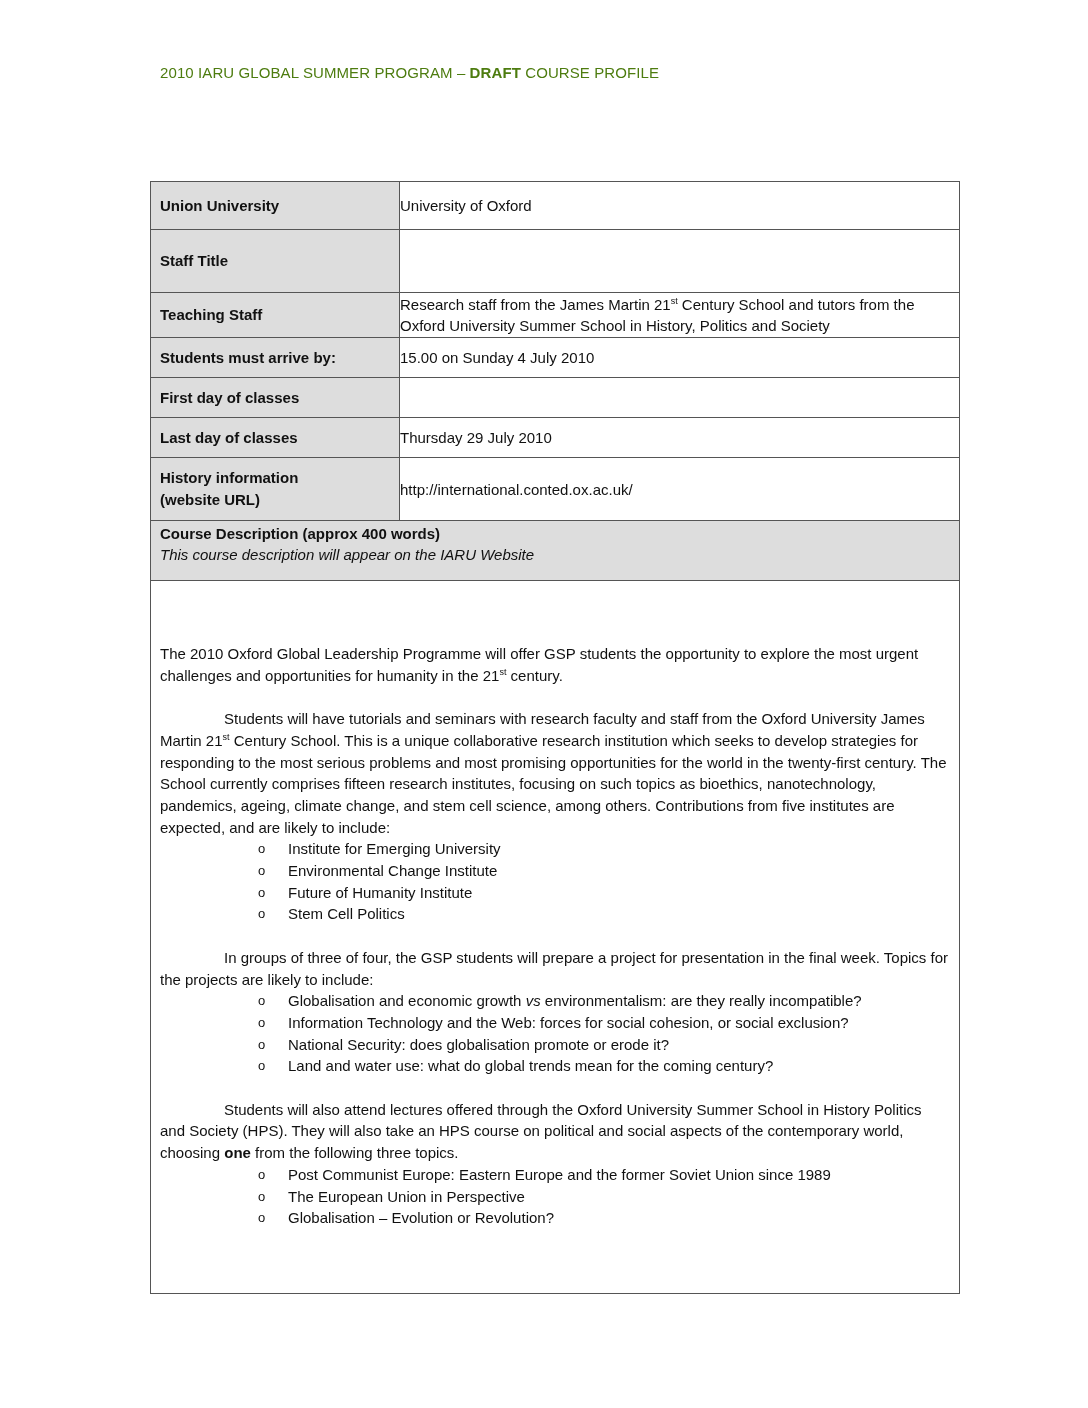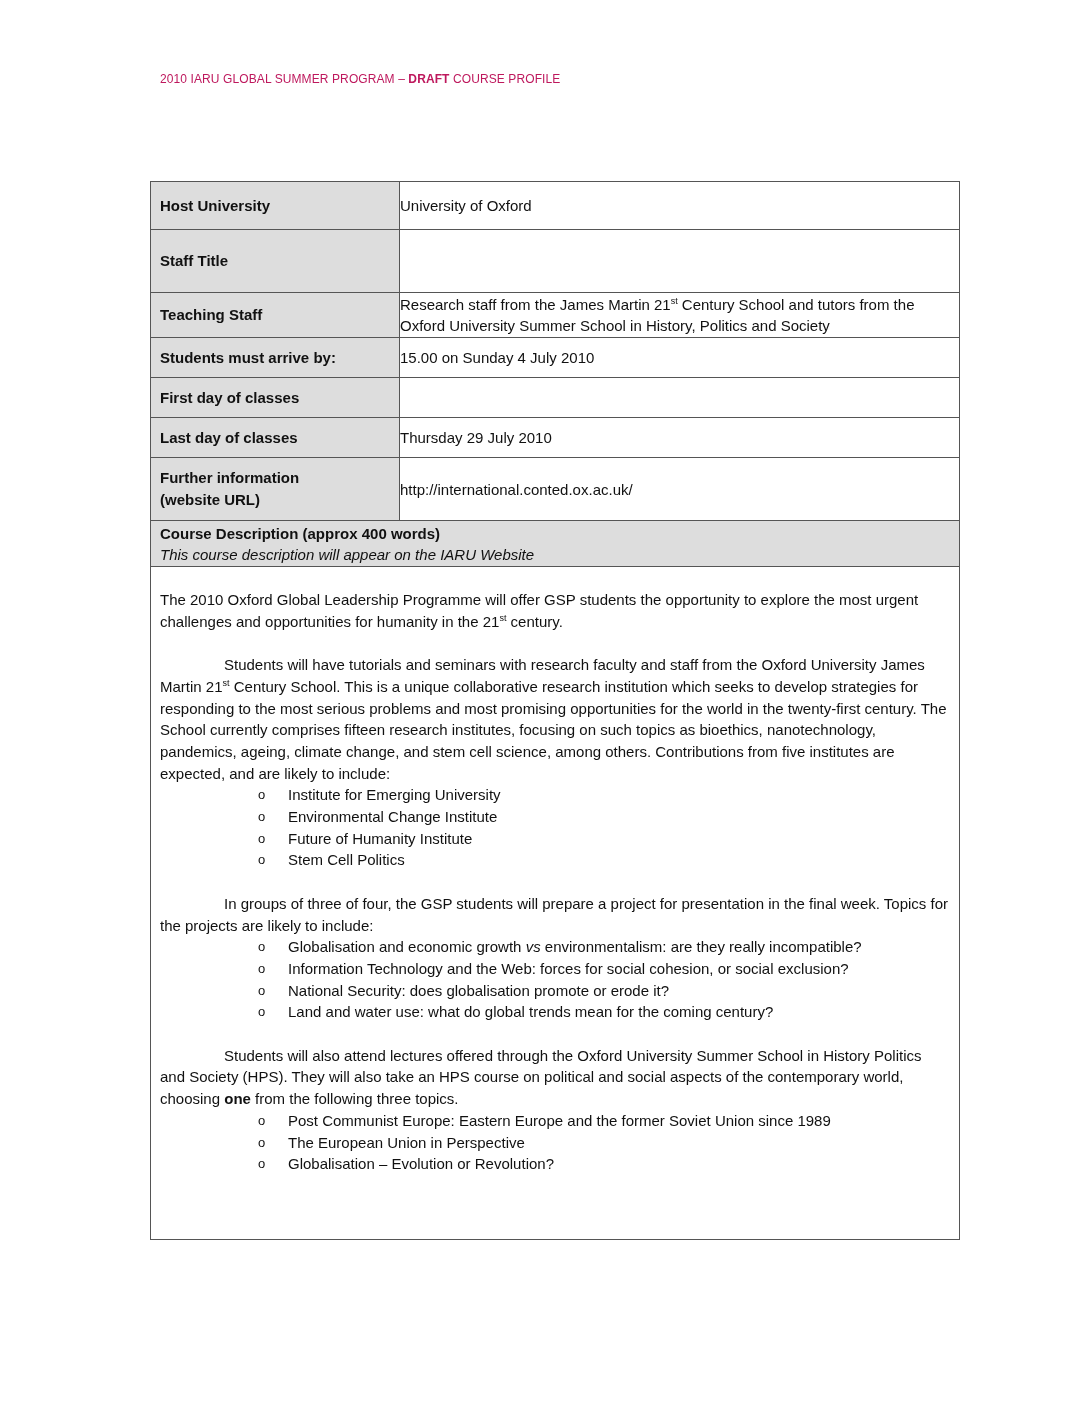--- a/index.html
+++ b/index.html
@@ -1,61 +1,61 @@
 <!DOCTYPE html>
 <html><head>
 <meta charset="utf-8">
 <style>
   html, body { margin: 0; padding: 0; }
   body {
     width: 1088px; height: 1408px; background: #ffffff; position: relative;
     font-family: "Liberation Sans", sans-serif; color: #111;
   }
   .page-title {
-    position: absolute; left: 160px; top: 72px;
-    font-size: 12px; letter-spacing: 0.1px; color: #be185d;
+    position: absolute; left: 160px; top: 64px;
+    font-size: 15px; letter-spacing: 0.1px; color: #4d7c0f;
   }
   .page-title b { font-weight: bold; }
   .profile {
     position: absolute; left: 150px; top: 181px; width: 810px;
     border: 1.5px solid #555; box-sizing: border-box;
   }
   .row { display: flex; border-bottom: 1.5px solid #555; box-sizing: border-box; }
   .label {
     width: 249px; background: #dddddd; border-right: 1.5px solid #555;
     font-weight: bold; font-size: 15px; padding-left: 9px; box-sizing: border-box;
     display: flex; align-items: center; line-height: 22px;
   }
   .value {
     flex: 1; font-size: 15px; display: flex; align-items: center;
     line-height: 21px; box-sizing: border-box;
   }
   sup { font-size: 9px; vertical-align: 6px; line-height: 0; text-align: center; }
   .desc-head {
-    background: #dddddd; border-bottom: 1.5px solid #555; padding: 2px 9px 1px;
+    background: #dddddd; border-bottom: 1.5px solid #555; padding: 2px 9px 15px;
     font-size: 15px; line-height: 21px;
   }
   .desc-head .h { font-weight: bold; }
   .desc-head .s { font-style: italic; }
-  .desc-body { padding: 22px 9px 0 9px; font-size: 15px; line-height: 21.7px; height: 672px; box-sizing: border-box; }
+  .desc-body { padding: 22px 9px 0 9px; font-size: 15px; line-height: 21.7px; height: 672px; box-sizing: border-box; margin-top: 40px; }
   .desc-body p { margin: 0; }
   .indent { text-indent: 64px; }
   .gap { height: 21.7px; }
   ul.olist { list-style: none; margin: 0; padding: 0; }
   ul.olist li { position: relative; padding-left: 128px; }
   ul.olist li .bul { position: absolute; left: 98px; top: 0; font-size: 13px; }
 </style>
 </head>
 <body>
 
 <div class="page-title"><span>2010 IARU GLOBAL SUMMER PROGRAM – </span><b>DRAFT</b><span> COURSE PROFILE</span></div>
 
 <div class="profile">
   <div class="row" style="height:48px">
-    <div class="label">Host University</div>
+    <div class="label">Union University</div>
     <div class="value">University of Oxford</div>
   </div>
   <div class="row" style="height:63px">
     <div class="label">Staff Title</div>
   </div>
   <div class="row" style="height:45px">
     <div class="label">Teaching Staff</div>
     <div class="value">
         <span><span>Research staff from the James Martin 21</span><sup>st</sup><span> Century School and tutors from the Oxford University Summer School in History, Politics and Society</span></span>
       </div>
@@ -66,21 +66,21 @@
   </div>
   <div class="row" style="height:40px">
     <div class="label">First day of classes</div>
   </div>
   <div class="row" style="height:40px">
     <div class="label">Last day of classes</div>
     <div class="value">Thursday 29 July 2010</div>
   </div>
   <div class="row" style="height:63px">
     <div class="label">
-        <span><span>Further information</span><br><span>(website URL)</span></span>
+        <span><span>History information</span><br><span>(website URL)</span></span>
       </div>
     <div class="value">http://international.conted.ox.ac.uk/</div>
   </div>
   <div class="desc-head">
     <div class="h">Course Description (approx 400 words)</div>
     <div class="s">This course description will appear on the IARU Website</div>
   </div>
   <div class="desc-body">
     <p><span>The 2010 Oxford Global Leadership Programme will offer GSP students the opportunity to explore the most urgent challenges and opportunities for humanity in the 21</span><sup>st</sup><span> century.</span></p>
     <div class="gap"></div>

